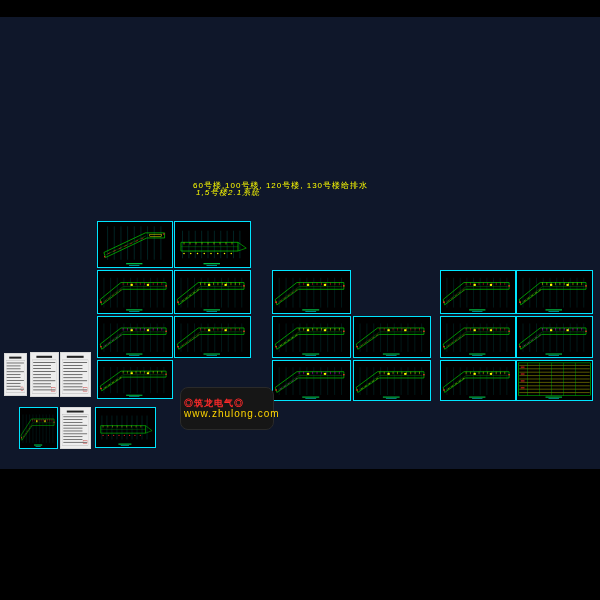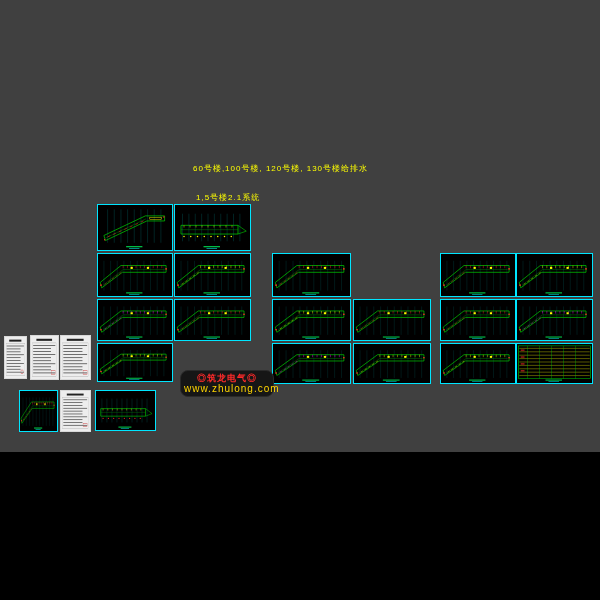--- a/index.html
+++ b/index.html
@@ -1,31 +1,31 @@
 <!DOCTYPE html>
 <html><head>
 <meta charset="utf-8">
 <style>
   html,body{margin:0;padding:0;background:#000;}
   body{width:600px;height:600px;font-family:"Liberation Sans",sans-serif;}
-  #stage{position:relative;width:600px;height:452px;background:#404040;overflow:hidden;}
+  #stage{position:relative;width:600px;height:452px;background:#0f172a;overflow:hidden;margin-top:17px;}
   .hdr{position:absolute;color:#ffff00;font-size:8px;line-height:10px;letter-spacing:1px;white-space:nowrap;}
   .sheet{position:absolute;box-sizing:border-box;border:1px solid #00e5ff;background:#000;}
   .sheet.doc{background:#ededed;border-color:#d8d8d8;}
   .sheet svg{display:block;width:100%;height:100%;}
-  #watermark{position:absolute;text-align:center;background:#161616;border:1px solid #2a2a2a;border-radius:8px;padding:2px 3px;}
+  #watermark{position:absolute;background:#161616;border:1px solid #2a2a2a;border-radius:8px;padding:10px 3px;}
   #watermark .wm1{display:block;color:#ff2a2a;font-size:9px;font-weight:bold;line-height:11px;letter-spacing:1px;white-space:nowrap;}
   #watermark .wm2{display:block;color:#ffd500;font-size:10px;line-height:10px;letter-spacing:1px;white-space:nowrap;}
 </style>
 </head>
 <body>
 
 <div id="stage">
   <div class="hdr" id="hdr1" style="left: 193px; top: 164px;">60号楼,100号楼, 120号楼, 130号楼给排水</div>
-  <div class="hdr" id="hdr2" style="left: 196px; top: 193px;">1,5号楼2.1系统</div>
+  <div class="hdr" id="hdr2" style="left: 196px; top: 171px; font-style: italic;">1,5号楼2.1系统</div>
 
 <div class="sheet" style="left: 97px; top: 204px; width: 76px; height: 47px;">
       <svg viewBox="0 0 100 62" preserveAspectRatio="none">
         <line x1="13" y1="6" x2="13" y2="52" stroke="#007a7a" stroke-width="0.4"></line>
         <line x1="22" y1="6" x2="22" y2="52" stroke="#007a7a" stroke-width="0.4"></line>
         <line x1="31" y1="6" x2="31" y2="52" stroke="#007a7a" stroke-width="0.4"></line>
         <line x1="40" y1="6" x2="40" y2="52" stroke="#007a7a" stroke-width="0.4"></line>
         <line x1="49" y1="6" x2="49" y2="52" stroke="#007a7a" stroke-width="0.4"></line>
         <line x1="58" y1="6" x2="58" y2="52" stroke="#007a7a" stroke-width="0.4"></line>
         <line x1="67" y1="6" x2="67" y2="52" stroke="#007a7a" stroke-width="0.4"></line>

